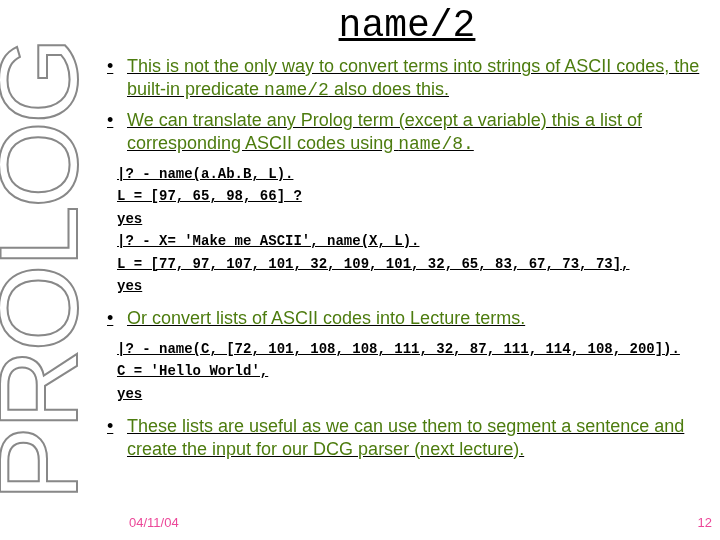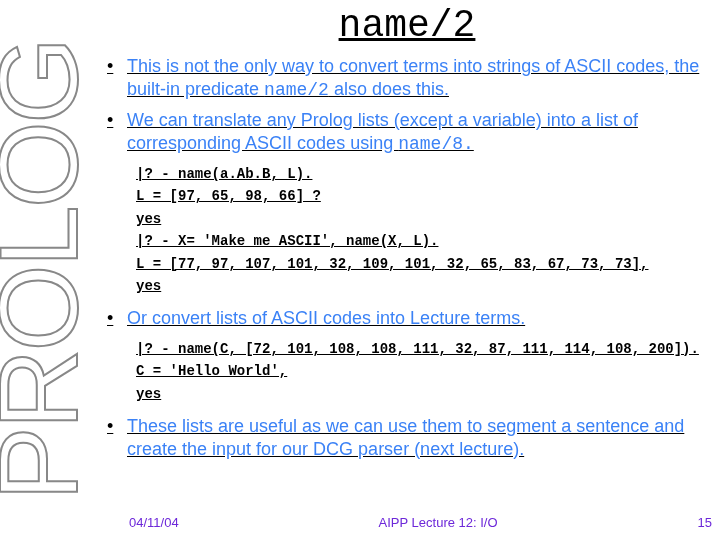--- a/index.html
+++ b/index.html
@@ -55,41 +55,41 @@
   .bullet .dot {
     width: 22px;
     flex: 0 0 22px;
     font-size: 18px;
     text-align: left;
     padding-left: 2px;
   }
   .bullet .txt {
     flex: 1;
     font-size: 18px;
-    color: #3b82f6;
+    color: #4d7c0f;
   }
   .bullet .txt .mono { font-family: "Courier New", monospace; }
   .code-block {
-    margin-left: 31px;
+    margin-left: 12px;
     margin-bottom: 10px;
     font-family: "Courier New", monospace;
     font-size: 14px;
     font-weight: bold;
     line-height: 1.6;
     white-space: pre;
   }
   .footer {
     position: absolute;
     bottom: 10px;
     left: 105px;
     right: 8px;
     display: flex;
     justify-content: space-between;
     font-size: 13px;
-    color: #6d28d9;
+    color: #ec4899;
   }
   .footer .date { padding-left: 24px; }
 </style>
 </head>
 <body>
 
 <div class="side-label">
   <span>PROLOG</span>
 </div>
 
@@ -99,21 +99,21 @@
   <div class="bullet">
     <div class="dot">•</div>
     <div class="txt">
       <span>This is not the only way to convert terms into strings of ASCII codes, the built-in predicate </span><span class="mono">name/2</span><span> also does this.</span>
     </div>
   </div>
 
   <div class="bullet">
     <div class="dot">•</div>
     <div class="txt">
-      <span>We can translate any Prolog lists (except a variable) into a list of corresponding ASCII codes using </span><span class="mono">name/8.</span>
+      <span>We can translate any Prolog term (except a variable) this a list of corresponding ASCII codes using </span><span class="mono">name/8.</span>
     </div>
   </div>
 
   <div class="code-block">|? - name(a.Ab.B, L).
 L = [97, 65, 98, 66] ?
 yes
 |? - X= 'Make me ASCII', name(X, L).
 L = [77, 97, 107, 101, 32, 109, 101, 32, 65, 83, 67, 73, 73],
 yes</div>
 
@@ -127,15 +127,14 @@
 yes</div>
 
   <div class="bullet">
     <div class="dot">•</div>
     <div class="txt">These lists are useful as we can use them to segment a sentence and create the input for our DCG parser (next lecture).</div>
   </div>
 </div>
 
 <div class="footer">
   <span class="date">04/11/04</span>
-  <span>AIPP Lecture 12: I/O</span>
-  <span>15</span>
+  <span>12</span>
 </div>
 
 </body></html>

